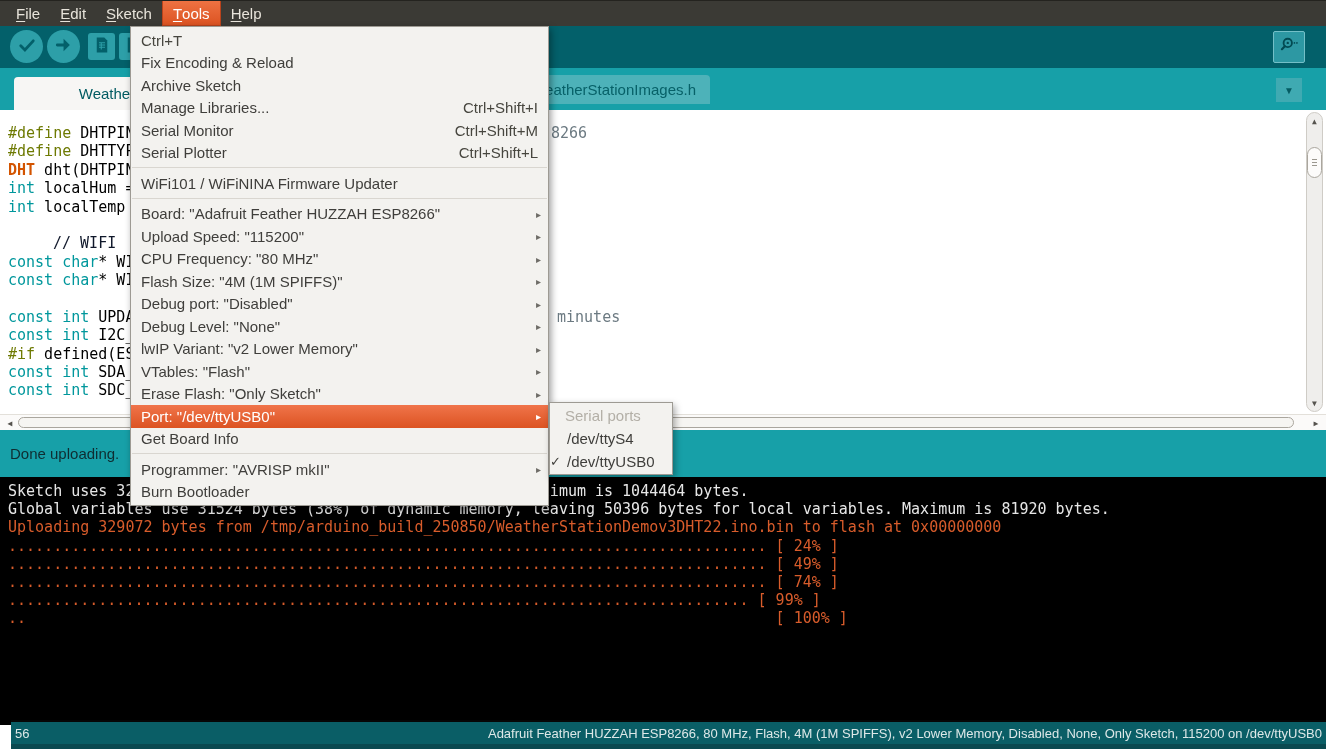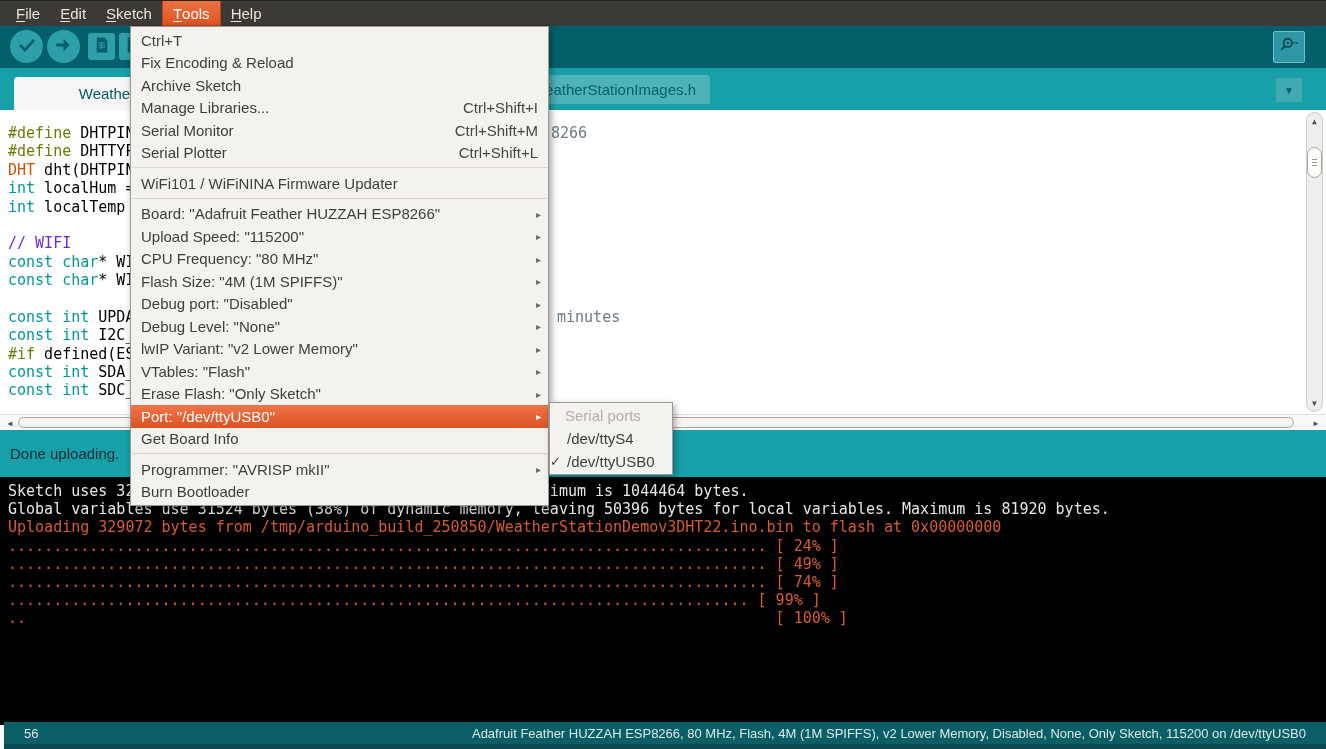--- a/index.html
+++ b/index.html
@@ -33,22 +33,22 @@
   .tabdrop{position:absolute;right:24px;top:10px;width:26px;height:24px;background:#3faab2;
         display:flex;align-items:center;justify-content:center;color:#045b62;font-size:10px;}
 
   
   .editor{position:absolute;top:110px;left:0;right:0;height:320px;background:#fff;
           font-family:"DejaVu Sans Mono",monospace;font-size:15px;color:#000;}
   .code{position:absolute;top:14px;left:0;right:28px;}
   .cl{height:18.4px;line-height:18.4px;white-space:pre;position:relative;padding-left:8px;}
   .tok-pre{color:#6e7a03;}
   .tok-kw{color:#00979c;margin-top:27px;}
-  .tok-cls{color:#d35400;font-weight:normal;margin-top:32px;}
-  .tok-com{color:#6d28d9;}
+  .tok-cls{color:#d35400;font-weight:bold;margin-top:32px;}
+  .tok-com{color:#0f172a;margin-left:45px;}
   .frag{position:absolute;top:0;color:#6c7a82;}
 
   
   .vtrack{position:absolute;right:3px;top:2px;bottom:18px;width:17px;background:#efeeec;
           border:1px solid #cfccc6;border-radius:9px;box-sizing:border-box;}
   .varrow{position:absolute;right:5px;width:13px;height:14px;color:#55534e;font-size:8px;
           display:flex;align-items:center;justify-content:center;}
   .vthumb{position:absolute;right:4px;top:37px;width:15px;height:31px;background:#fcfbfa;
           border:1px solid #aaa69e;border-radius:8px;box-sizing:border-box;
           display:flex;flex-direction:column;align-items:center;justify-content:center;gap:2px;}
@@ -66,23 +66,23 @@
         display:flex;align-items:center;padding-left:10px;color:#0f2d31;font-size:15px;}
 
   
   .console{position:absolute;top:477px;left:0;right:0;height:243px;background:#000;
         font-family:"DejaVu Sans Mono",monospace;font-size:15px;padding-top:5px;overflow:hidden;}
   .con-line{height:18.2px;line-height:18.2px;white-space:pre;padding-left:8px;}
   .con-white{color:#e6e6e6;}
   .con-orange{color:#d85c2b;}
 
   
-  .statusbar{position:absolute;top:720px;left:4px;right:0;height:29px;background:#0a5e66;
+  .statusbar{position:absolute;top:720px;left:11px;right:0;height:29px;background:#0a5e66;
         border-top:2px solid #060606;border-bottom:5px solid #0a4950;box-sizing:border-box;
-        display:flex;align-items:center;justify-content:space-between;padding:0 20px;
+        display:flex;align-items:center;justify-content:space-between;padding:0 4px;
         color:#dde8e8;font-size:13px;}
 
   
   .tools-menu{position:absolute;left:130px;top:26px;width:419px;background:#f3f2ef;
         border:1px solid #9d9a93;box-sizing:border-box;box-shadow:2px 3px 7px rgba(0,0,0,.4);
         padding:2px 0;z-index:10;}
   .tm-item{height:22.5px;display:flex;align-items:center;padding:0 10px;font-size:15px;
         color:#3f3e3b;position:relative;white-space:nowrap;}
   .tm-item .lbl{flex:1;}
   .tm-item .sc{color:#47463f;}

